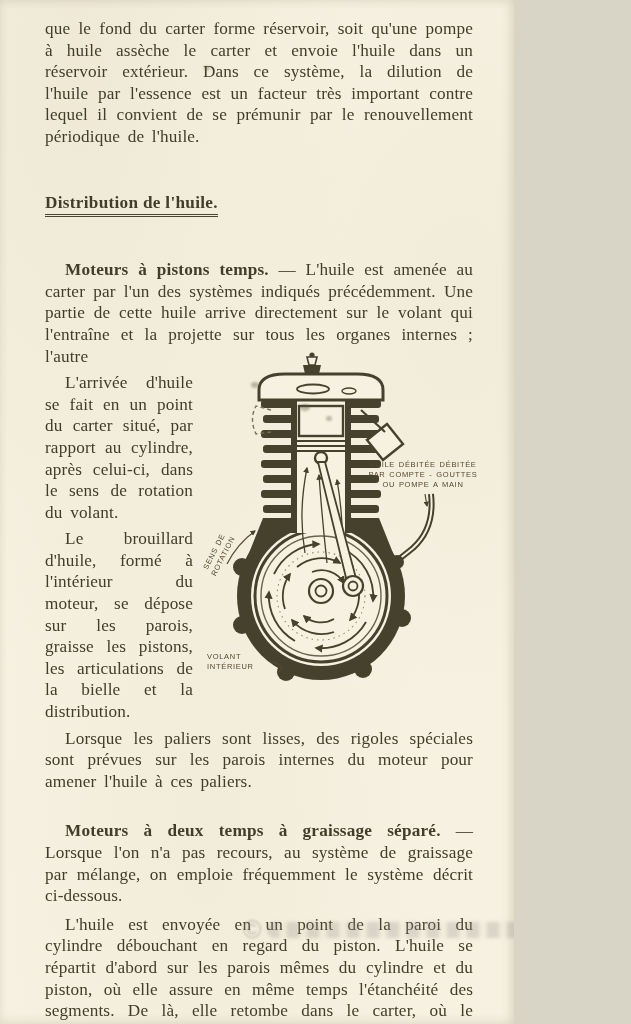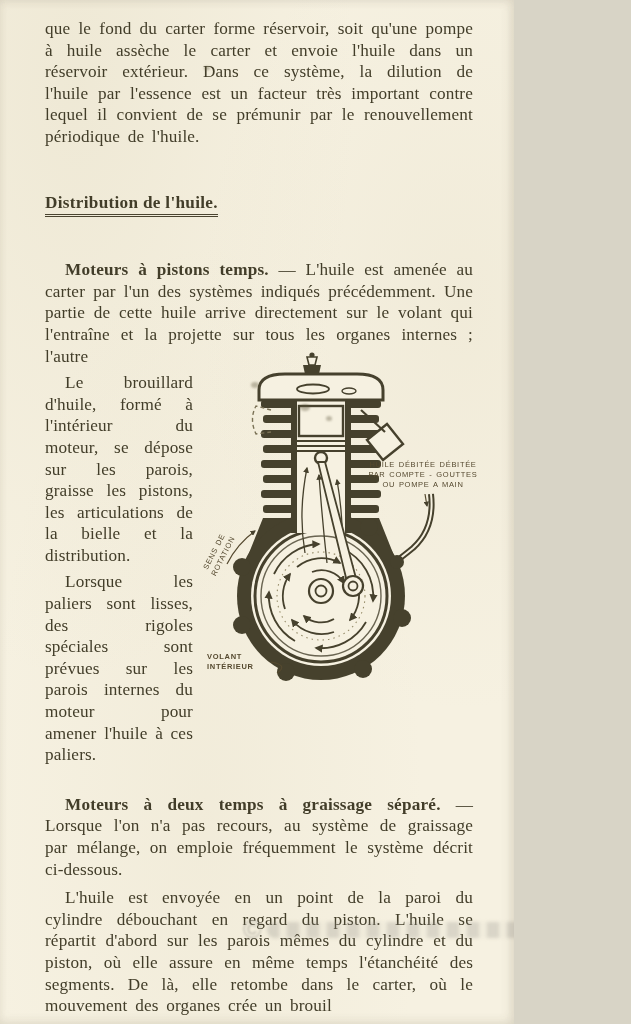--- a/index.html
+++ b/index.html
@@ -37,21 +37,21 @@
   .fig-float svg{position:absolute;left:0;top:0;}
   .fig-lbl{
     position:absolute;display:block;
     font-family:"Liberation Sans", sans-serif;
     font-size:7.5px;line-height:10px;letter-spacing:0.7px;
     color:#55492f;text-align:center;word-spacing:1px;
   }
   .fig-lbl span{display:block;}
   .lbl-oil{left:160px;top:112px;width:124px;}
   .lbl-rot{left:-10px;top:196px;width:56px;transform:rotate(-63deg);}
-  .lbl-vol{left:6px;top:304px;width:66px;text-align:left;font-weight:bold;}
+  .lbl-vol{left:6px;top:304px;width:66px;text-align:left;}
 
   
   .speck{position:absolute;border-radius:50%;background:rgba(95,88,60,0.38);filter:blur(1px);}
   .watermark{
     position:absolute;left:243px;top:915px;width:355px;height:30px;
     color:rgba(150,148,140,0.55);font-family:"Liberation Sans", sans-serif;
     font-size:25px;filter:blur(1.3px);display:flex;align-items:center;
   }
   .watermark-strip{
     flex:1;height:16px;margin-left:6px;border-radius:8px;
@@ -186,20 +186,21 @@
     <span class="fig-lbl lbl-rot">
           <span>SENS DE</span>
           <span>ROTATION</span>
         </span>
     <span class="fig-lbl lbl-vol">
           <span>VOLANT</span>
           <span>INTÉRIEUR</span>
         </span>
   </span></p>
 
+  <p class="indent gap-sm">L'arrivée d'huile se fait en un point du carter situé, par rapport au cylindre, après celui-ci, dans le sens de rotation du volant.</p>
 
   <p class="indent gap-sm">Le brouillard d'huile, formé à l'intérieur du moteur, se dépose sur les parois, graisse les pistons, les articulations de la bielle et la distribution.</p>
 
   <p class="indent gap-sm">Lorsque les paliers sont lisses, des rigoles spéciales sont prévues sur les parois internes du moteur pour amener l'huile à ces paliers.</p>
 
   <p class="indent two-stroke"><span class="bold">Moteurs à deux temps à graissage séparé.</span><span> — </span><span>Lorsque l'on n'a pas recours, au système de graissage par mélange, on emploie fréquemment le système décrit ci-dessous.</span></p>
 
   <p class="indent final-para">L'huile est envoyée en un point de la paroi du cylindre débouchant en regard du piston. L'huile se répartit d'abord sur les parois mêmes du cylindre et du piston, où elle assure en même temps l'étanchéité des segments. De là, elle retombe dans le carter, où le mouvement des organes crée un brouil</p>
 
 

